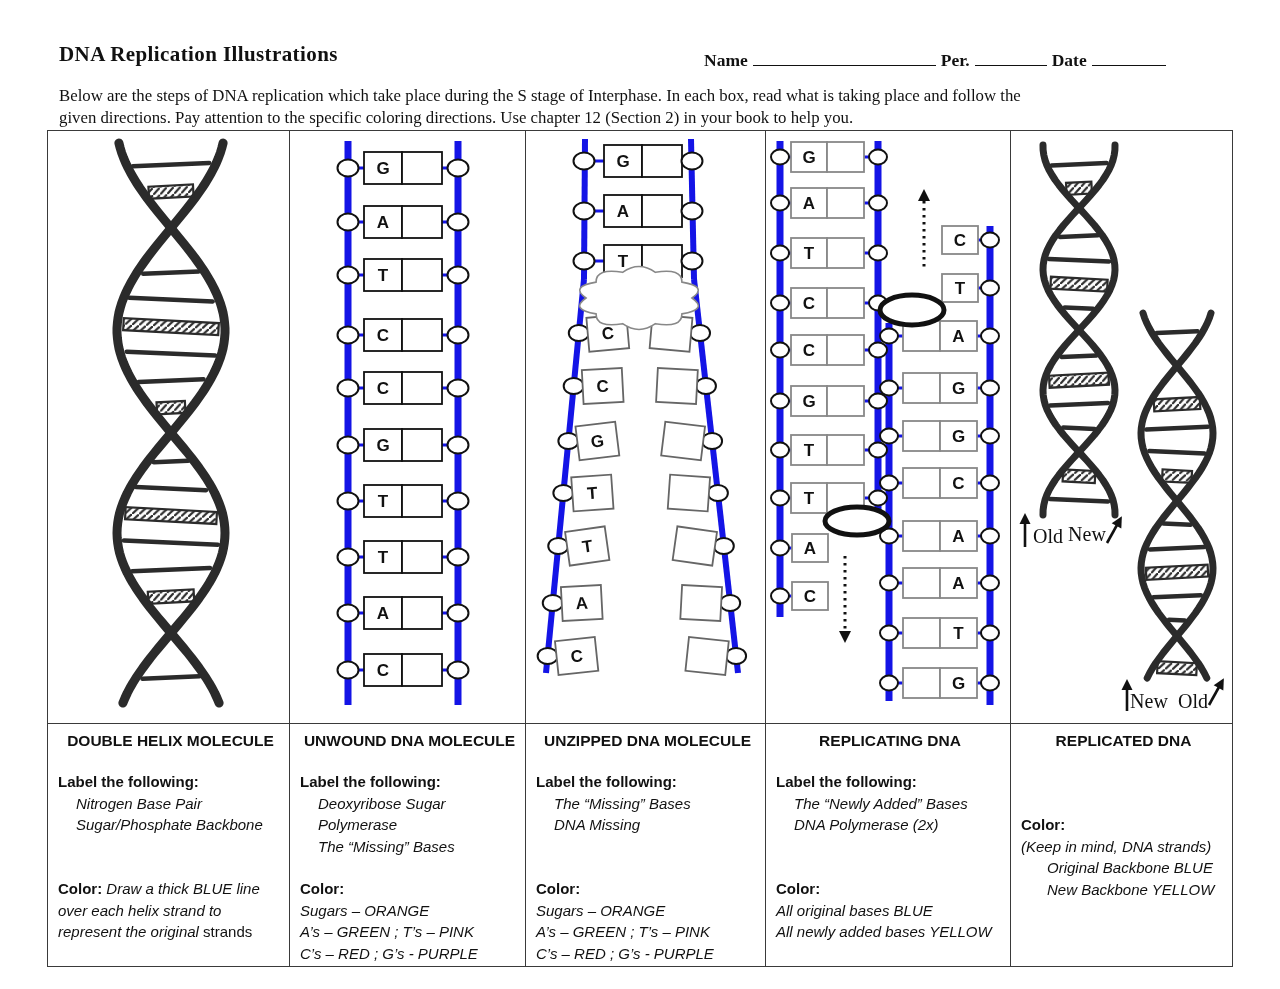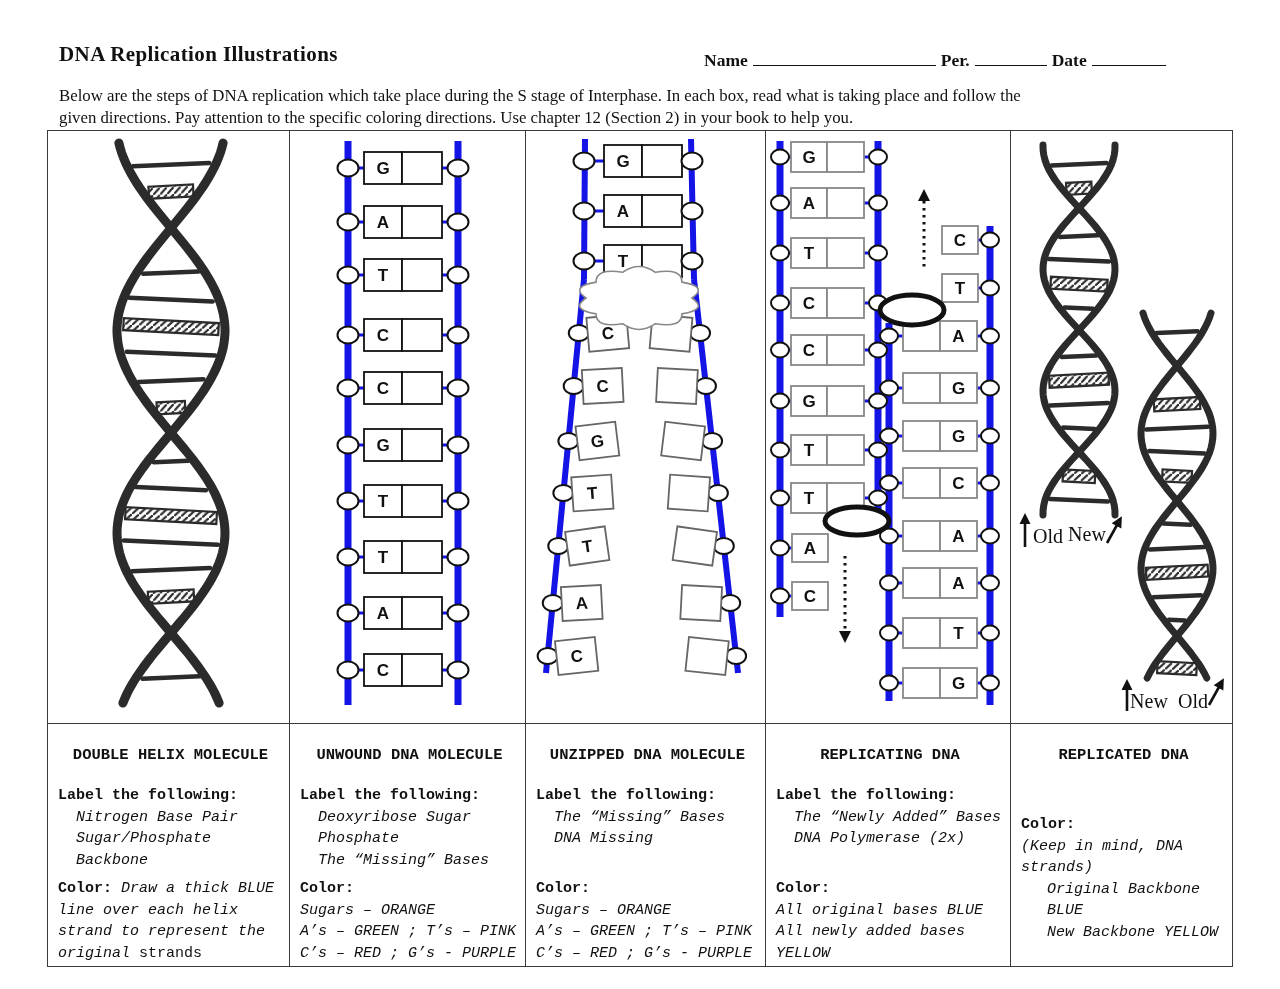--- a/index.html
+++ b/index.html
@@ -8,21 +8,21 @@
   .title{position:absolute;left:59px;top:30px;font-size:21px;font-weight:bold;letter-spacing:.4px;}
   .name-row{position:absolute;left:704px;top:38px;font-size:17.5px;font-weight:bold;white-space:nowrap;}
   .blank{display:inline-block;border-bottom:1.8px solid #111;height:15px;margin:0 5px;}
   .bl-name{width:183px;} .bl-per{width:72px;} .bl-date{width:74px;}
   .intro{position:absolute;left:59px;top:73px;font-size:16.8px;line-height:21.5px;width:1180px;}
   .sheet{position:absolute;left:47px;top:118px;width:1186px;height:837px;border:1.6px solid #3a3a3a;
          box-sizing:border-box;display:grid;grid-template-columns:242px 236px 240px 245px 1fr;
          grid-template-rows:592px 1fr;}
   .art-cell{position:relative;border-right:1.4px solid #3a3a3a;overflow:hidden;}
   .txt-cell{position:relative;border-right:1.4px solid #3a3a3a;border-top:1.7px solid #3a3a3a;
-            font-family:Liberation Mono, monospace;padding:20px 6px 0 10px;box-sizing:border-box;overflow:hidden;}
+            font-family:Liberation Sans, sans-serif;padding:6px 6px 0 10px;box-sizing:border-box;overflow:hidden;}
   .last{border-right:none;}
   .cell-header{text-align:center;font-weight:bold;font-size:15.5px;margin-top:2px;}
   .label-block{margin-top:21px;font-size:15px;line-height:21.5px;}
   .lh{font-weight:bold;}
   .li-item{font-style:italic;padding-left:18px;}
   .color-block{position:absolute;left:10px;right:5px;top:154px;font-size:15px;line-height:21.5px;}
   .cb5{top:90px;}
   .b{font-weight:bold;} .i{font-style:italic;}
   .cl-line{font-style:italic;}
   .cl-ind .cl-line{padding-left:26px;}
@@ -561,21 +561,21 @@
         <span>strands</span>
       </div>
     </div>
 
     <div class="txt-cell">
       <div class="cell-header">UNWOUND DNA MOLECULE</div>
       <div class="label-block">
         <div class="lh">Label the following:</div>
         <div>
             <div class="li-item">Deoxyribose Sugar</div>
-            <div class="li-item">Phosphate</div>
+            <div class="li-item">Polymerase</div>
             <div class="li-item">The “Missing” Bases</div>
           </div>
       </div>
       <div class="color-block">
         <div class="b">Color:</div>
         <div>
             <div class="cl-line">Sugars – ORANGE</div>
             <div class="cl-line">A’s – GREEN ; T’s – PINK</div>
             <div class="cl-line">C’s – RED ; G’s - PURPLE</div>
           </div>

